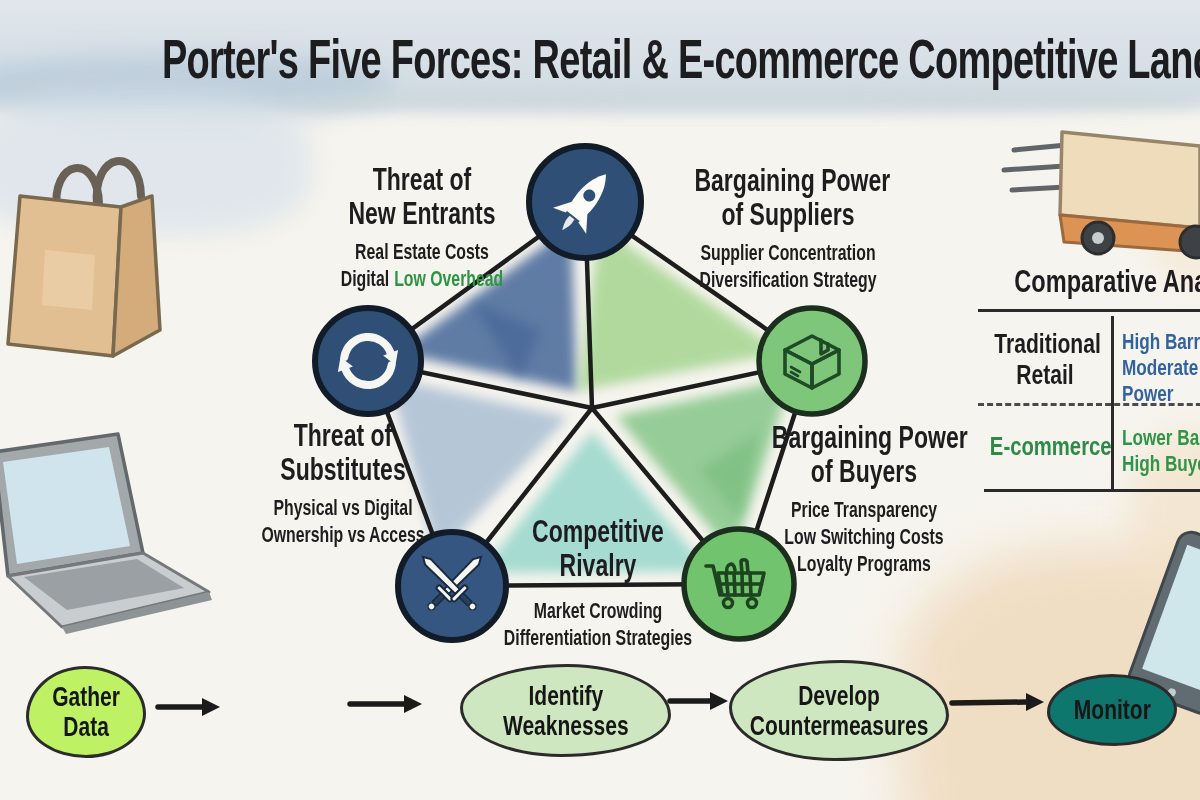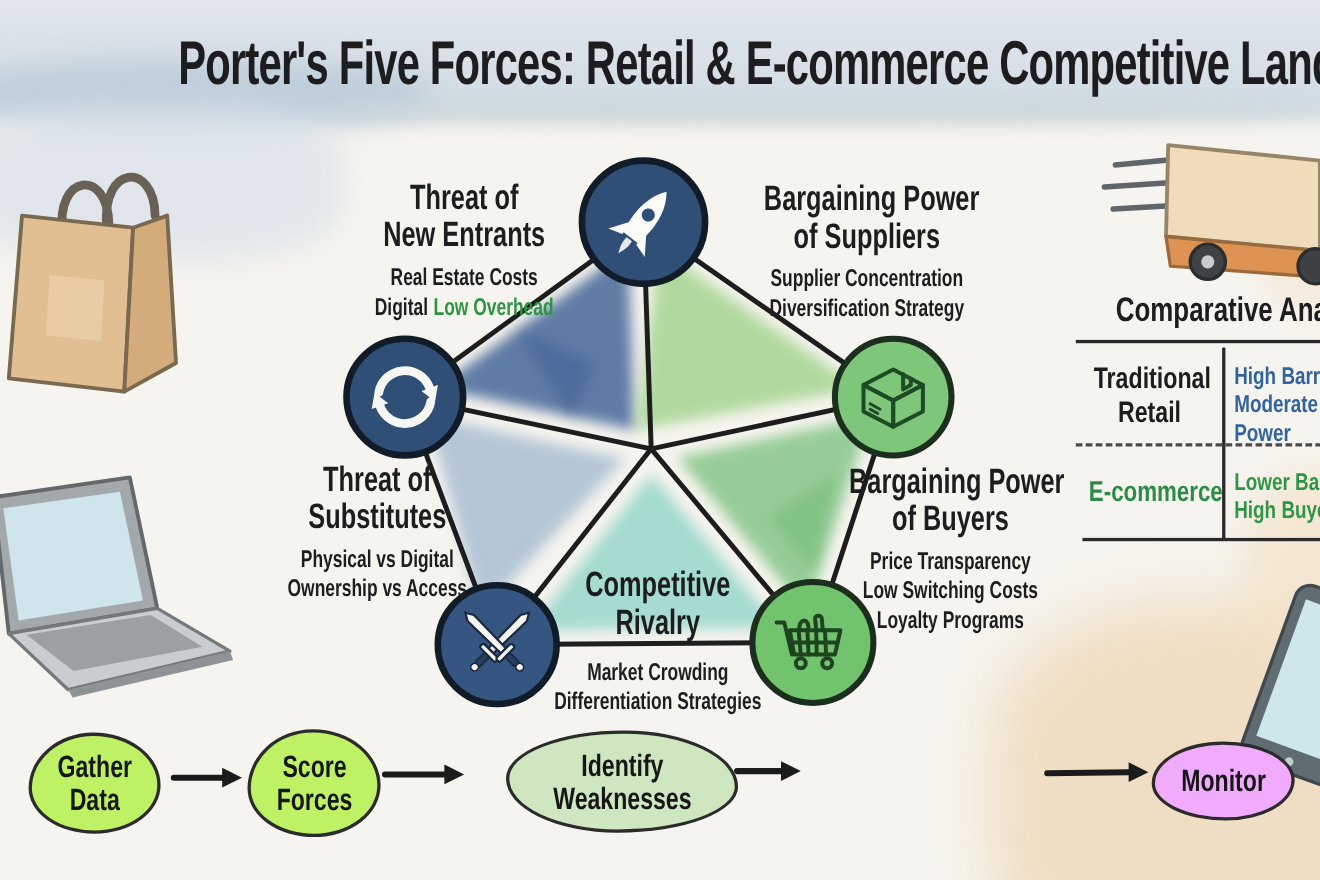--- a/index.html
+++ b/index.html
@@ -28,21 +28,21 @@
   .val-blue{color:#33639e;}
   .val-green{color:#2f9549;}
   .lbl-green{color:#2e8b47;}
 
   .step{position:absolute;z-index:2;border:3.5px solid #2b2b2b;display:flex;align-items:center;
     justify-content:center;}
   .step-text{font-weight:bold;color:#161616;text-align:center;font-size:28px;line-height:1.06;
     white-space:nowrap;transform:scale(0.75,1);transform-origin:center;}
   .s-blue{background:#bef264;border-radius:49% 51% 50% 50% / 55% 52% 48% 45%;}
   .s-green{background:#cfe7c0;border-radius:51% 49% 52% 48% / 47% 55% 45% 53%;}
-  .s-gray{background:#f0abfc;border-radius:50% 50% 48% 52% / 53% 49% 51% 47%;}
+  .s-gray{background:#0f766e;border-radius:50% 50% 48% 52% / 53% 49% 51% 47%;}
 </style>
 </head>
 <body>
 
 <div class="stage">
 
   <div class="wash" style="left:-20px;top:-20px;width:1250px;height:128px;background:linear-gradient(180deg,#e2e8ed 0%,#d6dfe7 55%,#ccd8e2 100%);filter:blur(8px);opacity:.9;"></div>
   <div class="wash" style="left:-30px;top:55px;width:420px;height:62px;background:#b9cbd9;filter:blur(12px);opacity:.8;border-radius:40%;"></div>
   <div class="wash" style="left:290px;top:88px;width:910px;height:26px;background:#ccd7da;filter:blur(7px);opacity:.7;border-radius:40%;"></div>
   <div class="wash" style="left:-30px;top:95px;width:340px;height:140px;background:#d9e2ea;filter:blur(14px);opacity:.75;border-radius:35%;"></div>
@@ -259,31 +259,31 @@
     <div>Lower Barri</div>
     <div>High Buyer</div>
   </div>
 
   <div class="step s-blue" style="left:26px;top:666px;width:114px;height:86px;">
     <div class="step-text">
       <div>Gather</div>
       <div>Data</div>
     </div>
   </div>
-  <div class="step s-blue" style="left:225px;top:663px;width:115px;height:92px;">
-    <div class="step-text">
-      <div>Score</div>
-      <div>Forces</div>
-    </div>
-  </div>
   <div class="step s-green" style="left:460px;top:664px;width:205px;height:87px;align-items:center;">
     <div class="step-text">
       <div>Identify</div>
       <div>Weaknesses</div>
     </div>
   </div>
+  <div class="step s-green" style="left:729px;top:660px;width:214px;height:95px;">
+    <div class="step-text">
+      <div>Develop</div>
+      <div>Countermeasures</div>
+    </div>
+  </div>
   <div class="step s-gray" style="left:1047px;top:674px;width:124px;height:66px;">
     <div class="step-text">
       <div>Monitor</div>
     </div>
   </div>
 
 </div>
 
 </body></html>

